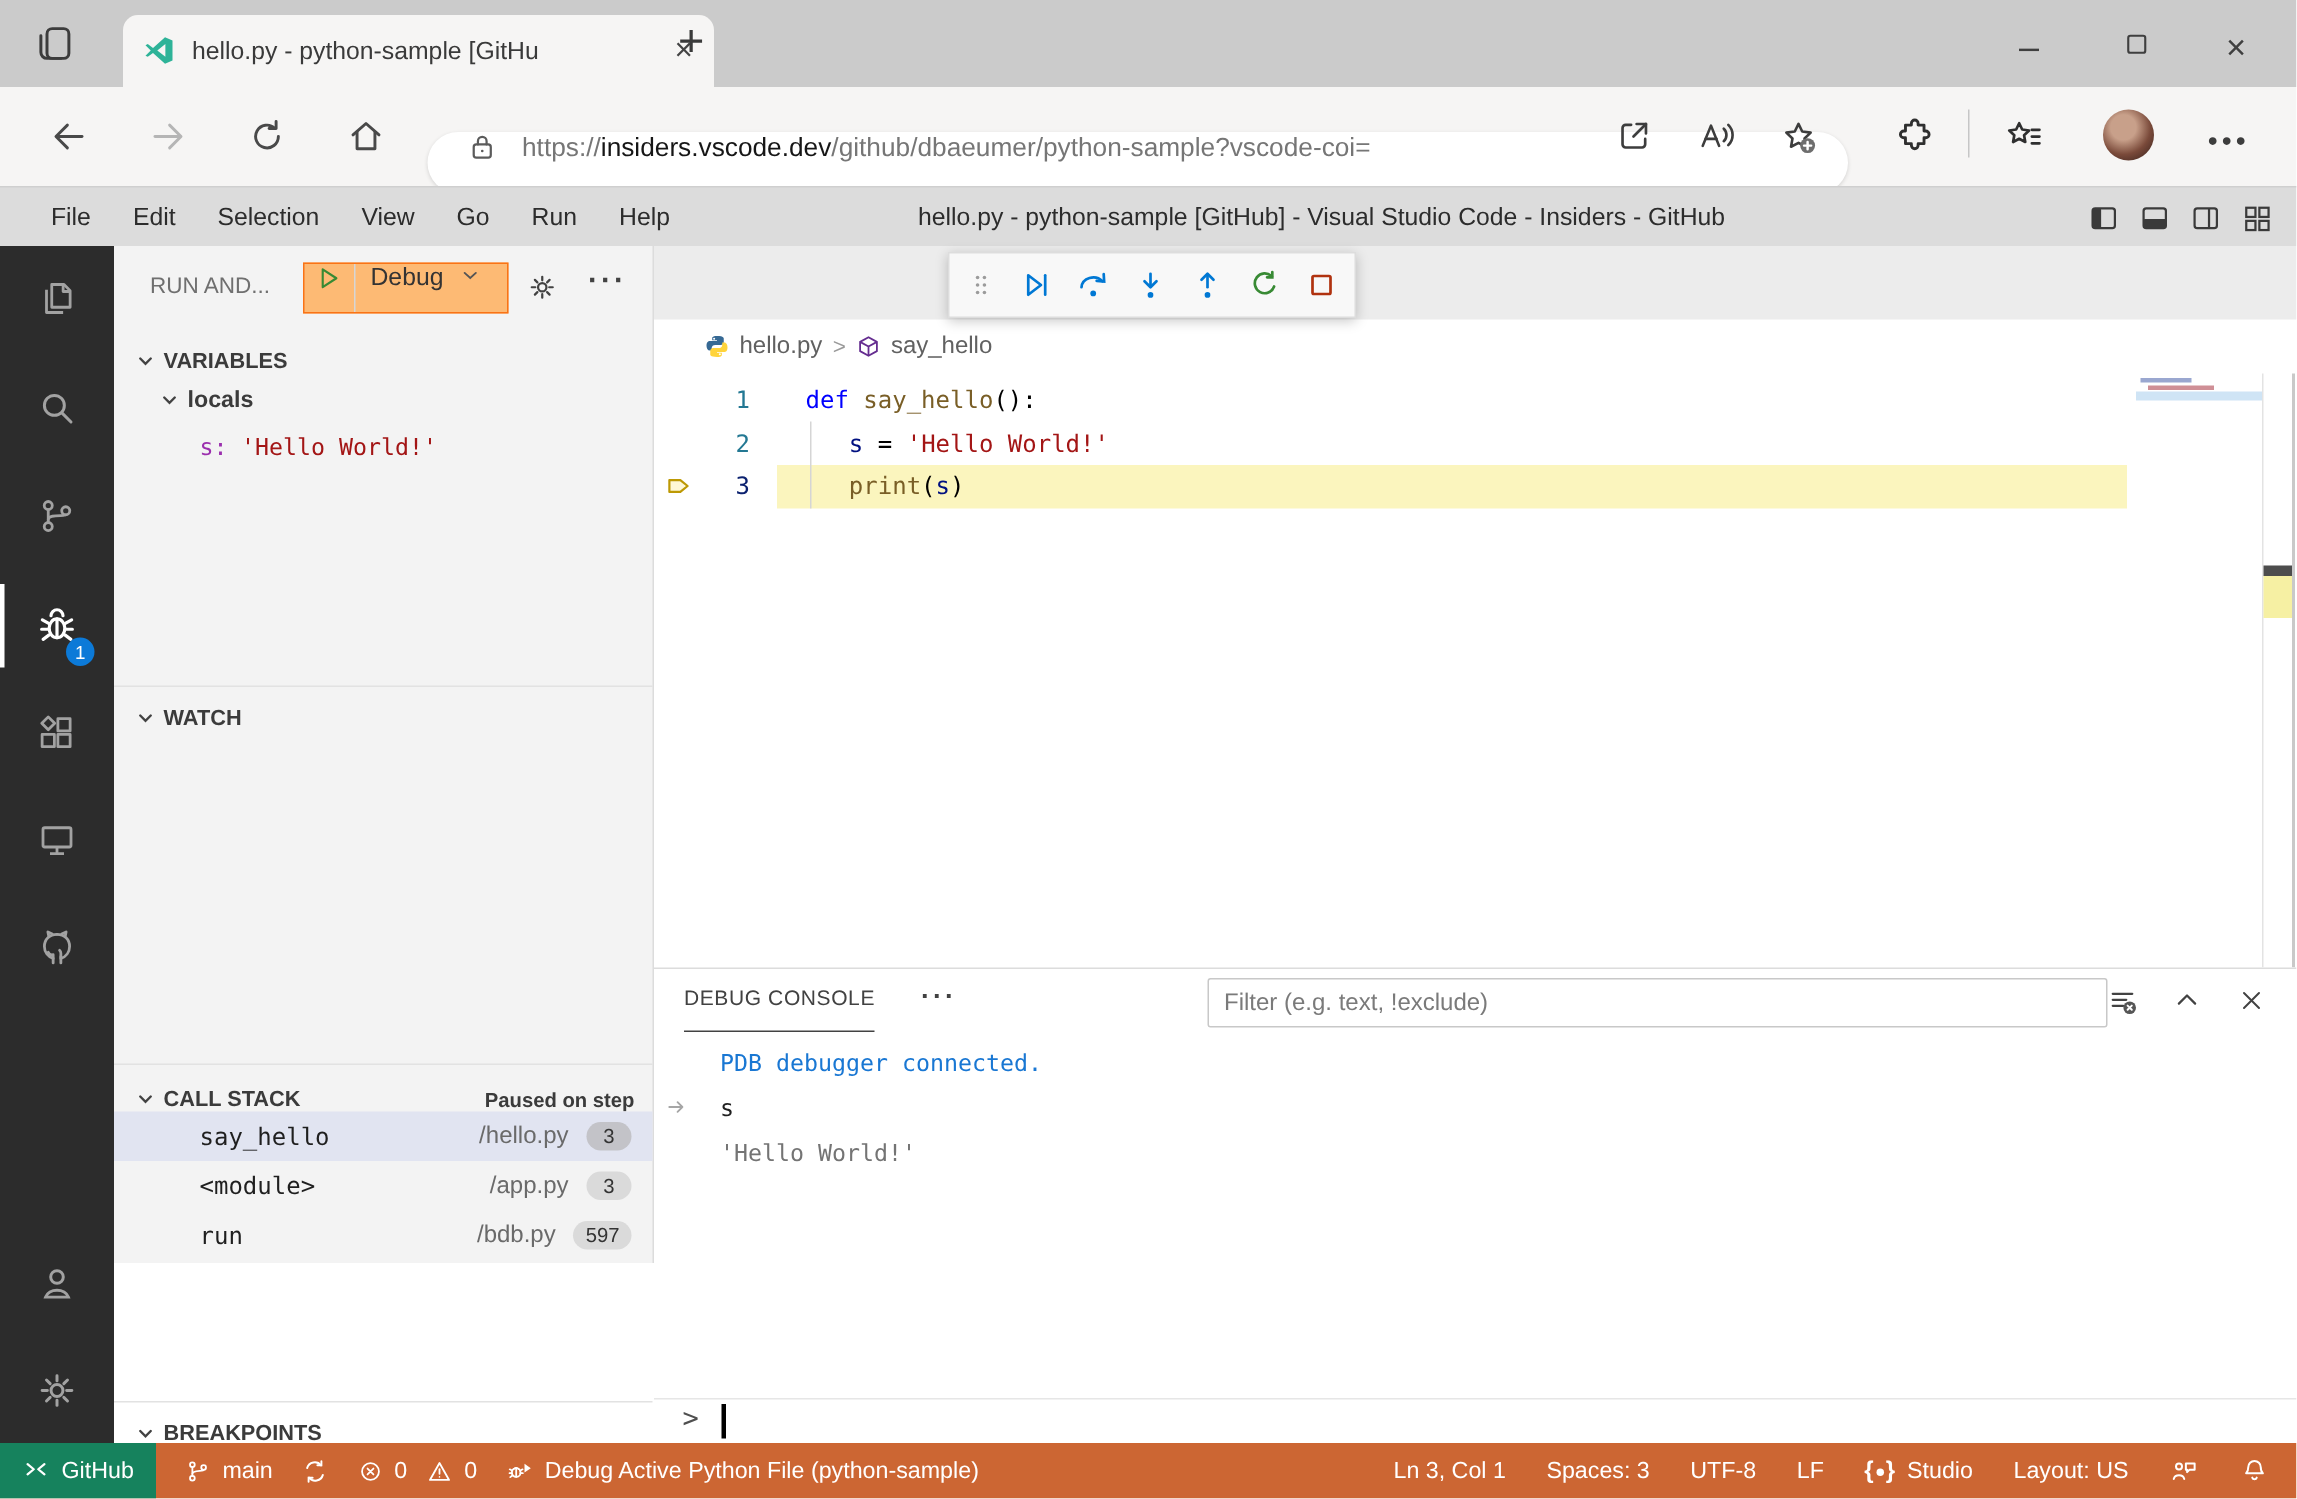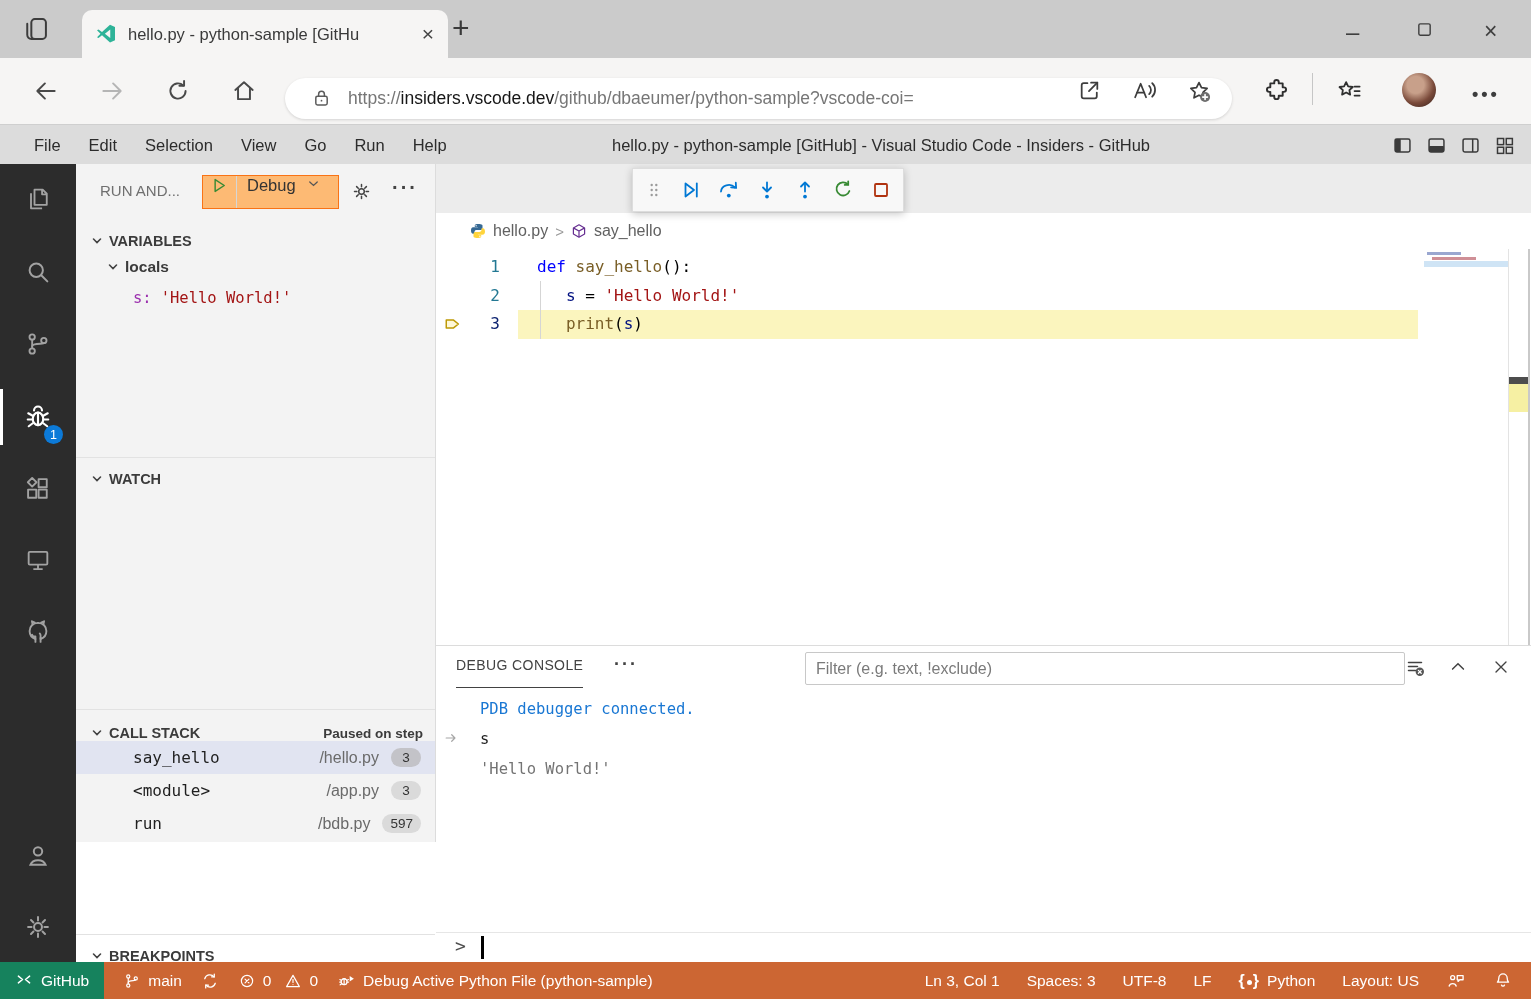--- a/index.html
+++ b/index.html
@@ -4,34 +4,34 @@
 <style>
   html,body{margin:0;padding:0}
   body{width:1531px;height:999px;overflow:hidden;font-family:"Liberation Sans",sans-serif;background:#fff}
   .screen{position:relative;width:1531px;height:999px;background:#fff;font-size:16px;color:#222}
   svg{display:block}
   .ic{display:inline-flex;align-items:center;justify-content:center}
 
   
   .tabstrip{position:absolute;left:0;top:0;width:100%;height:58px;background:#cbcbcb}
   .ws-btn{position:absolute;left:22px;top:15px;color:#3c3c3c}
-  .btab{position:absolute;left:82px;top:10px;width:366px;height:48px;background:#f6f5f4;border-radius:10px 10px 0 0;display:flex;align-items:center;padding:0 14px;box-sizing:border-box}
+  .btab{position:absolute;left:82px;top:10px;width:394px;height:48px;background:#f6f5f4;border-radius:10px 10px 0 0;display:flex;align-items:center;padding:0 14px;box-sizing:border-box}
   .btab-title{font-size:16.5px;color:#3a3a3a;white-space:nowrap;overflow:hidden;flex:1;margin:0 12px}
   .btab-close{font-size:21px;color:#444;line-height:1;margin-top:-2px}
   .newtab{position:absolute;left:452px;top:11px;font-size:30px;font-weight:300;color:#3a3a3a}
   .winctl{position:absolute;top:18px;color:#3f3f3f}
   .win-min{left:1346px;font-size:24px;font-weight:300}
   .win-max{left:1416px;top:21px}
   .win-close{left:1484px;font-size:23px;font-weight:300}
 
   
   .toolbar{position:absolute;left:0;top:58px;width:100%;height:66px;background:#f6f5f4}
   .nav-ic{position:absolute;top:20px;color:#494949}
   .nav-back{left:33px}.nav-fwd{left:99px;color:#b5b5b5}.nav-refresh{left:165px}.nav-home{left:231px}
-  .addr{position:absolute;left:285px;top:20px;width:947px;height:41px;background:#fff;border-radius:21px;box-shadow:0 1px 3px rgba(0,0,0,.14);display:flex;align-items:center;padding:0 16px;box-sizing:border-box}
+  .addr{position:absolute;left:285px;top:30px;width:947px;height:41px;background:#fff;border-radius:21px;box-shadow:0 1px 3px rgba(0,0,0,.14);display:flex;align-items:flex-start;padding:0 16px;box-sizing:border-box}
   .addr .lock{color:#5b5b5b;margin-left:10px}
   .url{font-size:17.5px;margin-left:16px;white-space:nowrap;color:#767676}
   .url .host{color:#161616}
   .pill-ic{position:absolute;top:20px;color:#3d3d3d}
   .ic-ext{left:1077px}.ic-read{left:1131px}.ic-favadd{left:1186px}
   .after-ic{position:absolute;top:19px;color:#2f2f2f}
   .ic-puzzle{left:1263px}
   .tb-divider{position:absolute;left:1312px;top:15px;width:1px;height:32px;background:#c6c6c6}
   .ic-favbar{left:1336px}
   .avatar{position:absolute;left:1402px;top:15px;width:34px;height:34px;border-radius:50%;background:radial-gradient(circle at 40% 35%,#c8a08a 0 28%,#7a4a3a 60%,#2e1c18 100%)}
@@ -649,21 +649,21 @@
       </span>
       <span>Debug Active Python File (python-sample)</span>
     </div>
     <div class="sb-right">
       <span>Ln 3, Col 1</span>
       <span>Spaces: 3</span>
       <span>UTF-8</span>
       <span>LF</span>
       <span class="sb-item tight" style="margin-left:0">
         <span class="brace-icon">{<span class="brace-dot"></span>}</span>
-        <span>Python</span>
+        <span>Studio</span>
       </span>
       <span>Layout: US</span>
       <span class="ic">
         <svg width="20" height="20" viewBox="0 0 24 24" fill="none" stroke="#fff" stroke-width="1.6" stroke-linecap="round" stroke-linejoin="round">
             <circle cx="8" cy="8" r="2.4"></circle>
             <path d="M3.8 18 a4.3 3.7 0 0 1 8.4 0"></path>
             <path d="M13.5 5.5 h7 v5 h-4 l-2 2 v-2 h-1 z"></path>
           </svg>
       </span>
       <span class="ic">

